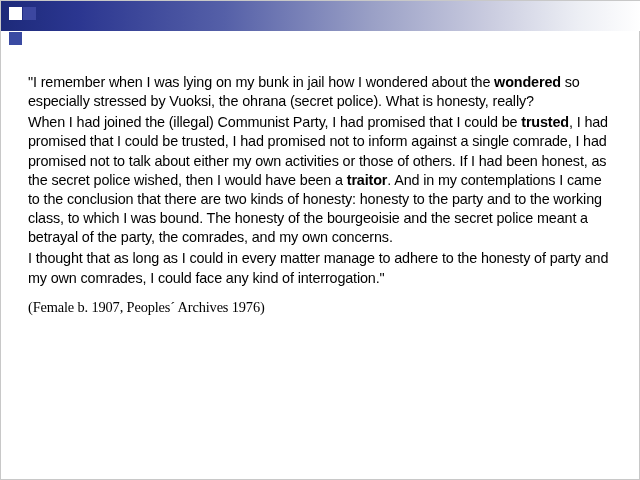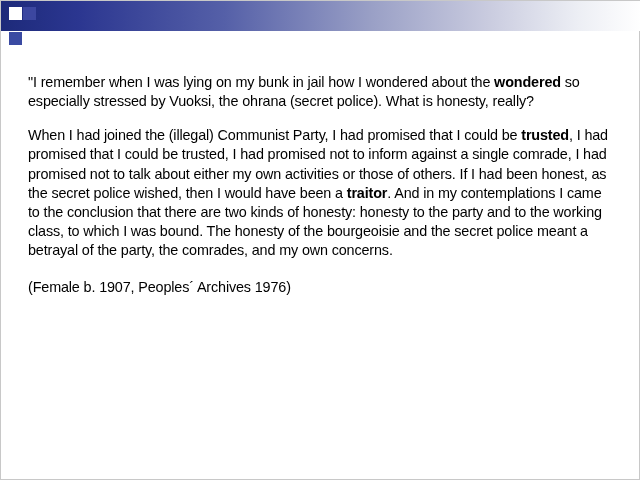--- a/index.html
+++ b/index.html
@@ -50,35 +50,36 @@
     width: 588px;
   }
   .para {
     margin: 0;
     font-size: 14.4px;
     line-height: 1.33;
     letter-spacing: -0.15px;
     color: #000000;
     text-align: left;
   }
-  .para + .para { margin-top: 15px; }
-  .para.attribution { margin-top: 18px; }
+  .para + .para { margin-top: 2px; }
+  .para.attribution { margin-top: 10px; font-family: Liberation Serif, serif; }
   b { font-weight: bold; }
 </style>
 </head>
 <body>
 
 <div class="slide">
 
   <div class="header-band"></div>
   <div class="header-square sq-a"></div>
   <div class="header-square sq-b"></div>
   <div class="header-square sq-c"></div>
   <div class="header-square sq-d"></div>
   <div class="header-square sq-e"></div>
 
   <div class="quote-body" id="quote-body">
       <p class="para"><span>"I remember when I was lying on my bunk in jail how I wondered about the </span><b>wondered</b><span> so especially stressed by Vuoksi, the ohrana (secret police). What is honesty, really?</span></p>
       <p class="para"><span>When I had joined the (illegal) Communist Party, I had promised that I could be </span><b>trusted</b><span>, I had promised that I could be trusted, I had promised not to inform against a single comrade, I had promised not to talk about either my own activities or those of others. If I had been honest, as the secret police wished, then I would have been a </span><b>traitor</b><span>. And in my contemplations I came to the conclusion that there are two kinds of honesty: honesty to the party and to the working class, to which I was bound. The honesty of the bourgeoisie and the secret police meant a betrayal of the party, the comrades, and my own concerns.</span></p>
+      <p class="para"><span>I thought that as long as I could in every matter manage to adhere to the honesty of party and my own comrades, I could face any kind of interrogation."</span></p>
       <p class="para attribution"><span>(Female b. 1907, Peoples´ Archives 1976)</span></p>
     </div>
 
 </div>
 
 </body></html>

